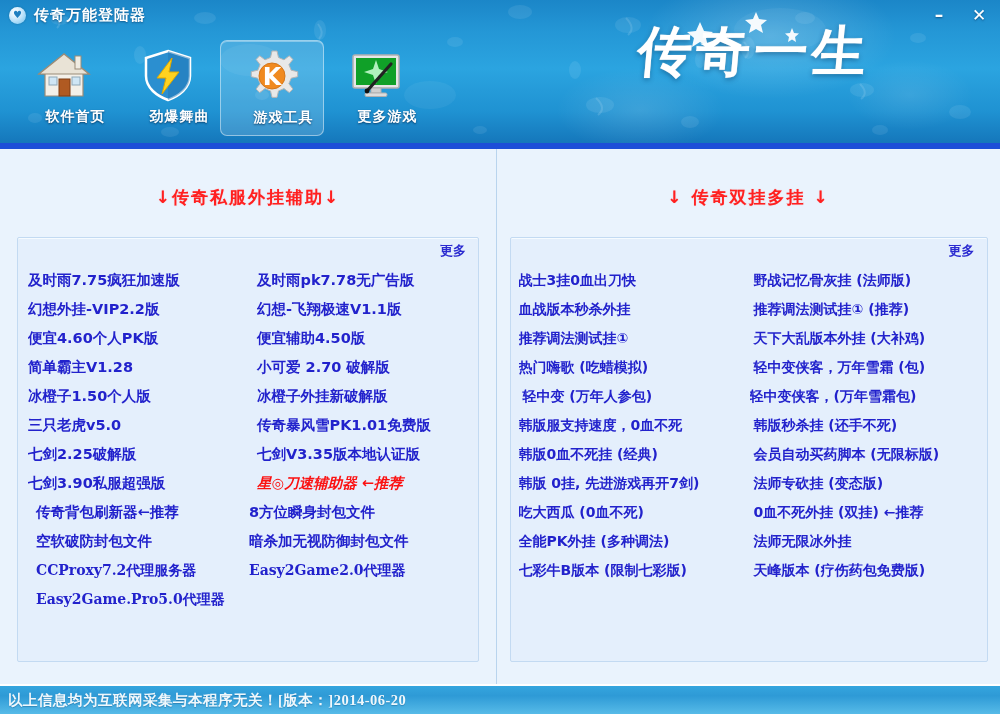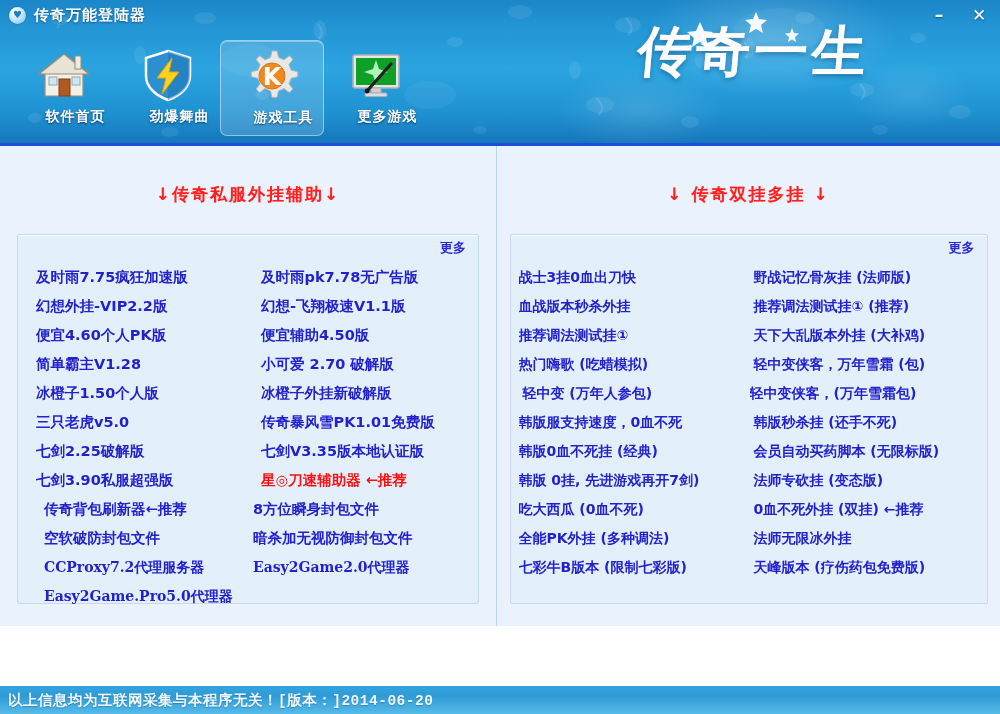--- a/index.html
+++ b/index.html
@@ -103,23 +103,23 @@
     font-size: 14px; color: #ffffff; font-weight: bold;
     letter-spacing: 1px;
     text-shadow: 0 1px 2px rgba(0,40,80,0.75);
     font-family: "DejaVu Sans", sans-serif;
     padding-left: 23px;
   }
 
   
   #body {
     position: absolute; left: 0; top: 143px;
-    width: 1000px; height: 483px;
+    width: 1000px; height: 541px;
     background: #eaf3fd;
-    border-top: 3px solid #1d4ed8;
+    border-top: 6px solid #1d4ed8;
   }
   #body-inner {
     position: absolute; inset: 0;
     display: flex;
     padding: 0;
   }
   .column {
     position: relative;
     height: 100%;
     display: flex; flex-direction: column;
@@ -153,21 +153,21 @@
   .more-link {
     position: absolute; right: 12px; top: 4px;
     font-size: 13px; font-weight: bold;
     color: #2a2ad0;
     cursor: pointer;
     font-family: "DejaVu Sans", sans-serif;
   }
 
   .list-grid {
     position: absolute;
-    left: 18px; right: 8px; top: 28px;
+    left: 10px; right: 8px; top: 28px;
     display: grid;
     grid-template-columns: 1fr 1fr;
     row-gap: 0px;
   }
   #col-right .list-grid { left: 8px; right: 6px; }
 
   .item {
     font-size: 14.5px;
     color: #2222cc;
     font-weight: bold;
@@ -176,21 +176,21 @@
     height: 29px;
     white-space: nowrap;
     cursor: pointer;
     overflow: hidden;
     letter-spacing: 0px;
   }
   .item.latin {
     font-family: "DejaVu Serif", "Liberation Serif", serif;
     font-size: 14px;
   }
-  .item.red { color: #fb1111; }
+  .item.red { color: #fb1111; font-style: italic; }
   .item.c2 { text-align: left; padding-left: 8px; }
   #col-right .item { font-size: 14px; }
   #col-right .item.c2 { padding-left: 4px; }
   .item.indent { padding-left: 26px; }
 
   
   #statusbar {
     position: absolute; left: 0; top: 684px;
     width: 1000px; height: 30px;
     background: linear-gradient(180deg, #35a5de 0%, #2e9ad6 35%, #57bbe8 100%);
@@ -198,21 +198,21 @@
     display: flex; align-items: center;
     padding-left: 8px;
     overflow: hidden;
   }
   #status-text {
     font-size: 14.5px; font-weight: bold;
     color: #ffffff;
     letter-spacing: 0.5px;
     opacity: 0.92;
     text-shadow: 0 1px 1px rgba(0,60,110,0.35);
-    font-family: Liberation Mono, monospace;
+    font-family: Liberation Serif, serif;
     white-space: nowrap;
   }
 </style>
 </head>
 <body>
 
 <div id="app">
 
   <div id="header">
 

